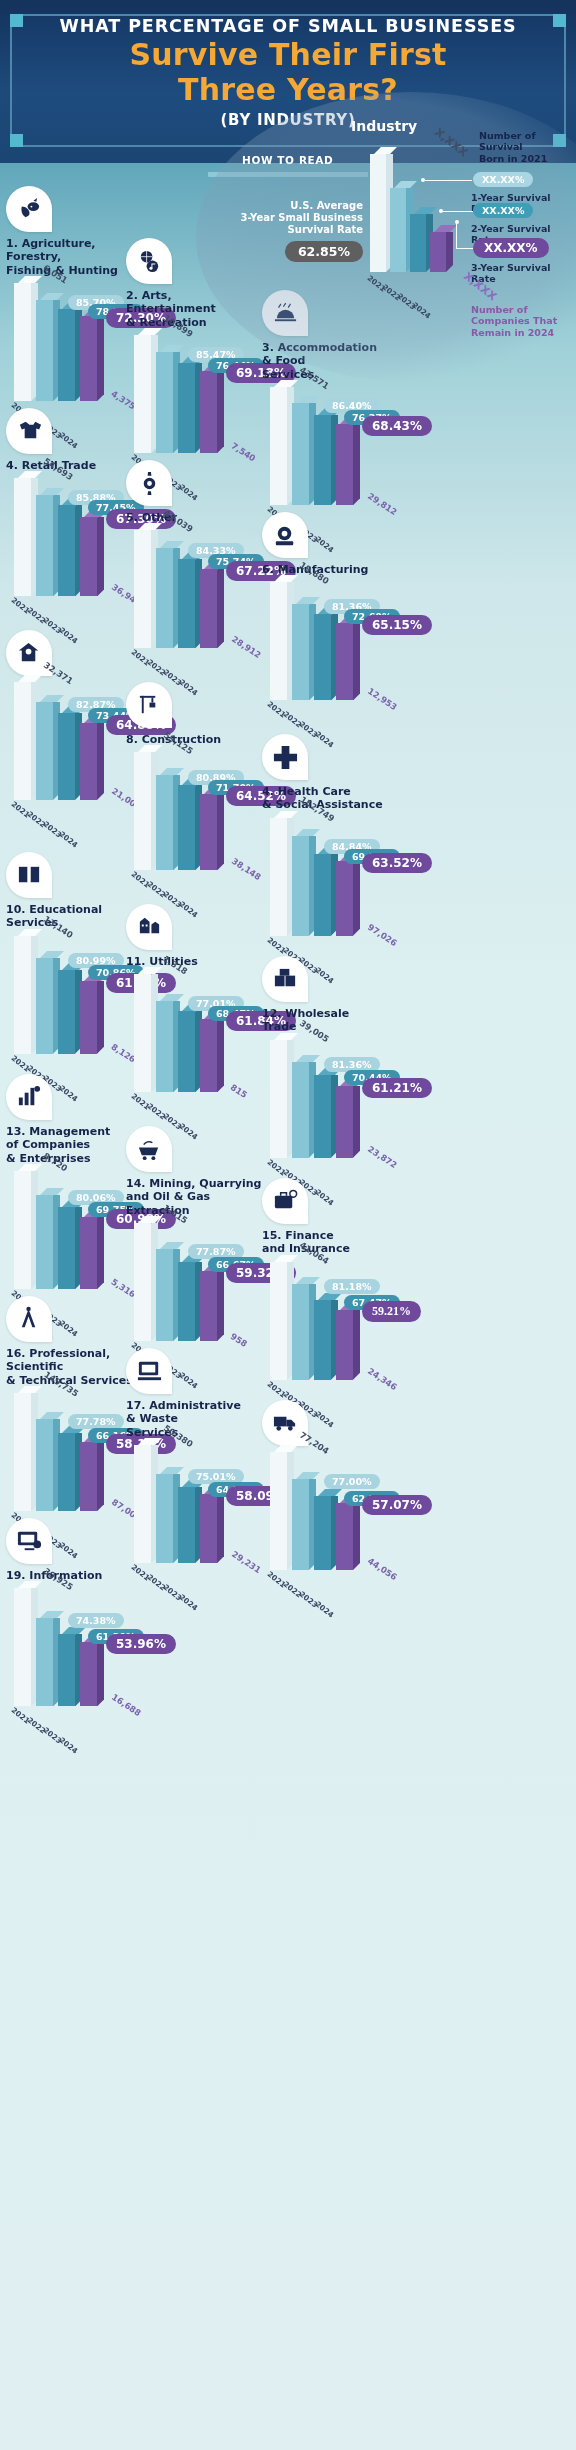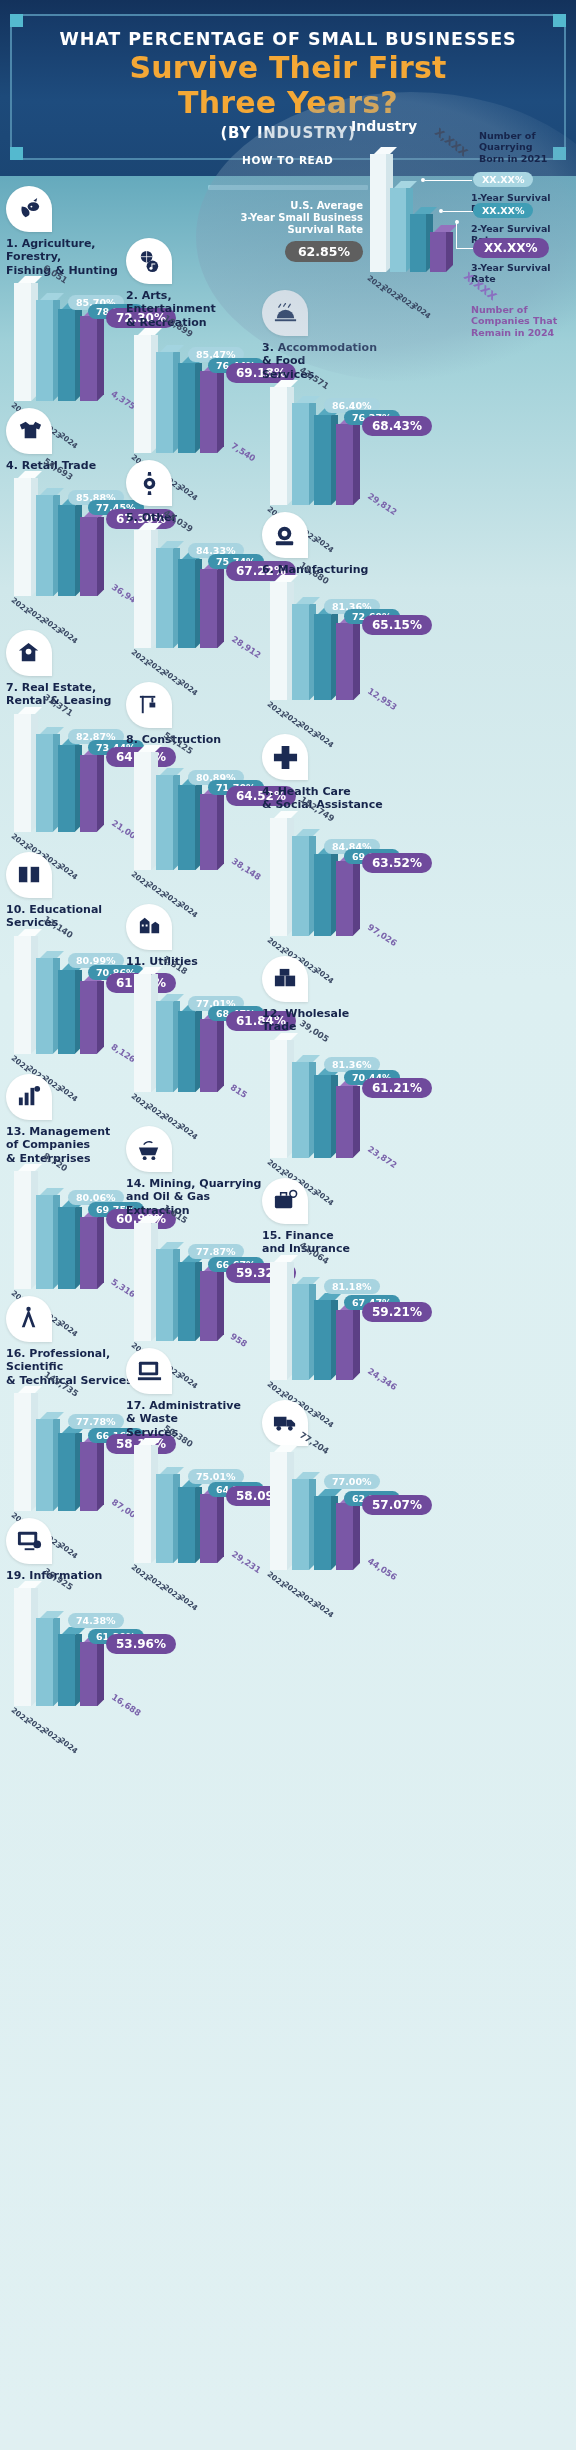--- a/index.html
+++ b/index.html
@@ -12,21 +12,21 @@
       linear-gradient(180deg,#2a6e8f 0%, #5ba3b8 6%, #9fd0d8 14%, #cfe7ea 24%, #dceff1 40%, #e0f0f2 100%); }
 
   
   .header {
     position:relative;
     background: linear-gradient(180deg,#13325c 0%, #1d4a7a 55%, #1b4674 100%);
     padding:14px 10px 16px;
   }
   .header-frame {
     border:2px solid #4d87ab;
-    padding:13px 10px 16px;
+    padding:0 10px 16px;
     position:relative;
     background: linear-gradient(180deg,#163a68 0%, #1e4c7e 60%, #1c4878 100%);
   }
   .corner { position:absolute; width:13px; height:13px; background:#54b9cf; }
   .c-tl{left:-2px;top:-2px} .c-tr{right:-2px;top:-2px}
   .c-bl{left:-2px;bottom:-2px} .c-br{right:-2px;bottom:-2px}
   .h-line1 {
     color:#fff; font-weight:bold; font-size:17.5px; letter-spacing:0.9px;
     text-align:center; line-height:1.15;
   }
@@ -179,21 +179,21 @@
         </div>
         <div class="yrs" style="left:2px; bottom:-16px; position:absolute;">2021</div>
         <div class="yrs" style="left:17px; bottom:-25px; position:absolute;">2022</div>
         <div class="yrs" style="left:32px; bottom:-34px; position:absolute;">2023</div>
         <div class="yrs" style="left:47px; bottom:-43px; position:absolute;">2024</div>
       </div>
 
     <div class="ht-xxxx" style="left:236px; top:24px; color:#3f4d66;">X,XXX</div>
     <div class="ht-note" style="left:283px; top:18px; color:#16244b;">
       <div>Number of</div>
-      <div>Quarrying</div>
+      <div>Survival</div>
       <div>Born in 2021</div>
     </div>
 
     <div class="ht-dot" style="left:225px; top:66px;"></div>
     <div class="ht-dotline" style="left:229px; top:68px; width:47px;"></div>
     <div class="ht-pill p1" style="left:277px; top:60px;">XX.XX%</div>
     <div class="ht-lbl" style="left:275px; top:80px;">1-Year Survival Rate</div>
 
     <div class="ht-dot" style="left:243px; top:97px;"></div>
     <div class="ht-dotline" style="left:247px; top:99px; width:30px;"></div>
@@ -539,24 +539,20 @@
           <div class="yrs" style="left:52px; bottom:-44px;">2024</div>
         </div>
       </div>
       <div class="chart-block" style="left: 6px; top: 630px;">
       <div class="icon-circ">
         <svg viewBox="0 0 28 28">
             <path d="M13 3L3 11h3v11h14V11h3z"></path>
             <circle cx="13" cy="12" r="3" fill="#fff"></circle>
           </svg>
       </div>
-      <div class="ind-title">
-          <div>7. Real Estate,</div>
-          <div>Rental &amp; Leasing</div>
-        </div>
       <div class="bars">
           <div style="position:absolute;bottom:0;left:0;width:120px;height:130px;">
             <div class="bar3d" style="left:8px; height:118px; width:24px;">
     <div class="front" style="height:118px; width:17px; background:#f2f8f9;"></div>
     <div class="side" style="height:118px; width:7px; left:17px; background:#d6e8ec;
        clip-path: polygon(0 0, 100% -7px, 100% calc(100% - 7px), 0 100%);"></div>
     <div class="cap" style="bottom:118px; width:17px; height:7px; background:#fafdfd;
        transform: skewX(-45deg); transform-origin: bottom left; margin-left:3.5px;"></div>
   </div>
             <div class="bar3d" style="left:30px; height:98px; width:24px;">
@@ -1009,21 +1005,21 @@
             <div class="bar3d" style="left:74px; height:70px; width:24px;">
     <div class="front" style="height:70px; width:17px; background:#7a57a6;"></div>
     <div class="side" style="height:70px; width:7px; left:17px; background:#5c3f85;
        clip-path: polygon(0 0, 100% -7px, 100% calc(100% - 7px), 0 100%);"></div>
     <div class="cap" style="bottom:70px; width:17px; height:7px; background:#9a74c0;
        transform: skewX(-45deg); transform-origin: bottom left; margin-left:3.5px;"></div>
   </div>
           </div>
           <div class="val-pill v1" style="left:62px; bottom:86px;">81.18%</div>
           <div class="val-pill v2" style="left:82px; bottom:70px;">67.47%</div>
-          <div class="val-pill v3" style="left:100px; bottom:58px;">59.21%</div>
+          <div class="val-pill v3" style="left:100px; bottom:58px;font-family:Liberation Serif, serif;">59.21%</div>
           <div class="born" style="left:36px; bottom:122px;">41,064</div>
           <div class="remain" style="left:104px; bottom:-4px;">24,346</div>
           <div class="yrs" style="left:4px; bottom:-14px;">2021</div>
           <div class="yrs" style="left:20px; bottom:-24px;">2022</div>
           <div class="yrs" style="left:36px; bottom:-34px;">2023</div>
           <div class="yrs" style="left:52px; bottom:-44px;">2024</div>
         </div>
       </div>
       <div class="chart-block" style="left: 6px; top: 1296px;">
       <div class="icon-circ">

